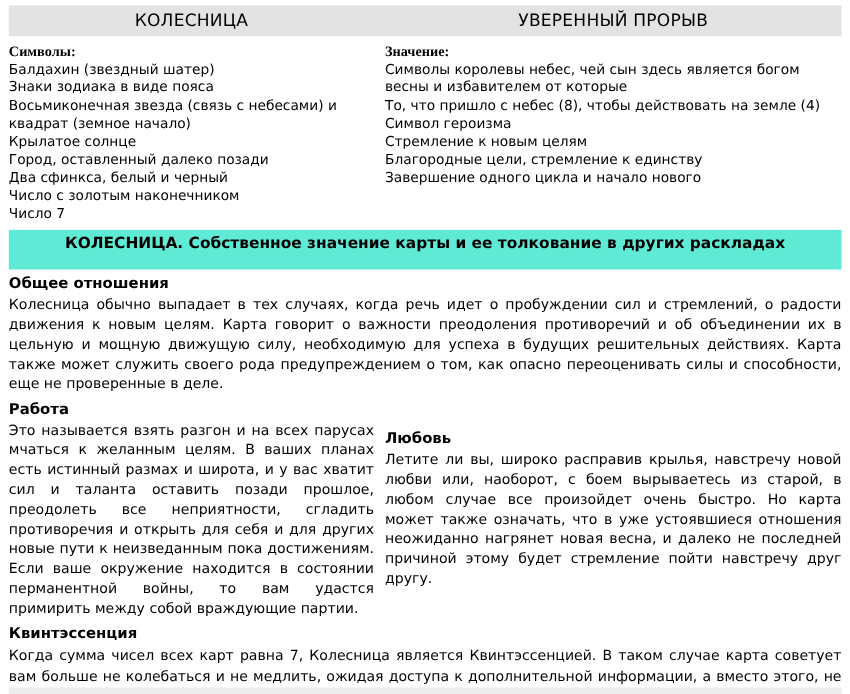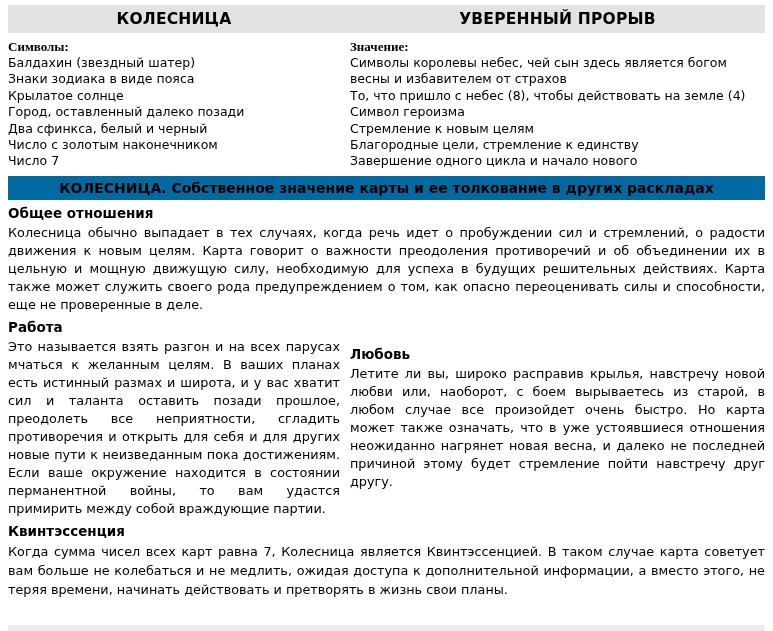--- a/index.html
+++ b/index.html
@@ -24,43 +24,43 @@
     column-gap: 10px;
   }
   
   .top-bar {
     background: #e3e3e3;
     height: 28px;
     align-items: center;
   }
   .top-title {
     text-align: center;
-    font-weight: bold;
+    font-weight: normal;
     font-size: 15.5px;
     letter-spacing: 0.2px;
   }
   
   .lists {
     margin-top: 5px;
   }
   .col-heading {
     font-weight: bold;
     font-size: 13px;
     line-height: 17px;
     font-family: Liberation Serif, serif;
   }
   .list-line {
     font-size: 12.5px;
     line-height: 16.4px;
   }
   
   .section-bar {
-    background: #0369a1;
+    background: #5eead4;
     margin-top: 6px;
-    height: 24px;
+    height: 36px;
     line-height: 24px;
     text-align: center;
     font-weight: bold;
     font-size: 14px;
   }
   
   .sub-heading {
     font-weight: bold;
     font-size: 13.5px;
     line-height: 17px;
@@ -99,31 +99,32 @@
     <div class="top-title">КОЛЕСНИЦА</div>
     <div class="top-title">УВЕРЕННЫЙ ПРОРЫВ</div>
   </div>
 
   <div class="lists two-col">
     <div>
       <div class="col-heading">Символы:</div>
       <div>
           <div class="list-line">Балдахин (звездный шатер)</div>
           <div class="list-line">Знаки зодиака в виде пояса</div>
+          <div class="list-line">Восьмиконечная звезда (связь с небесами) и квадрат (земное начало)</div>
           <div class="list-line">Крылатое солнце</div>
           <div class="list-line">Город, оставленный далеко позади</div>
           <div class="list-line">Два сфинкса, белый и черный</div>
           <div class="list-line">Число с золотым наконечником</div>
           <div class="list-line">Число 7</div>
         </div>
     </div>
     <div>
       <div class="col-heading">Значение:</div>
       <div>
-          <div class="list-line">Символы королевы небес, чей сын здесь является богом весны и избавителем от страхов</div>
+          <div class="list-line">Символы королевы небес, чей сын здесь является богом весны и избавителем от которые</div>
           <div class="list-line">То, что пришло с небес (8), чтобы действовать на земле (4)</div>
           <div class="list-line">Символ героизма</div>
           <div class="list-line">Стремление к новым целям</div>
           <div class="list-line">Благородные цели, стремление к единству</div>
           <div class="list-line">Завершение одного цикла и начало нового</div>
         </div>
     </div>
   </div>
 
   <div class="section-bar">КОЛЕСНИЦА. Собственное значение карты и ее толкование в других раскладах</div>

